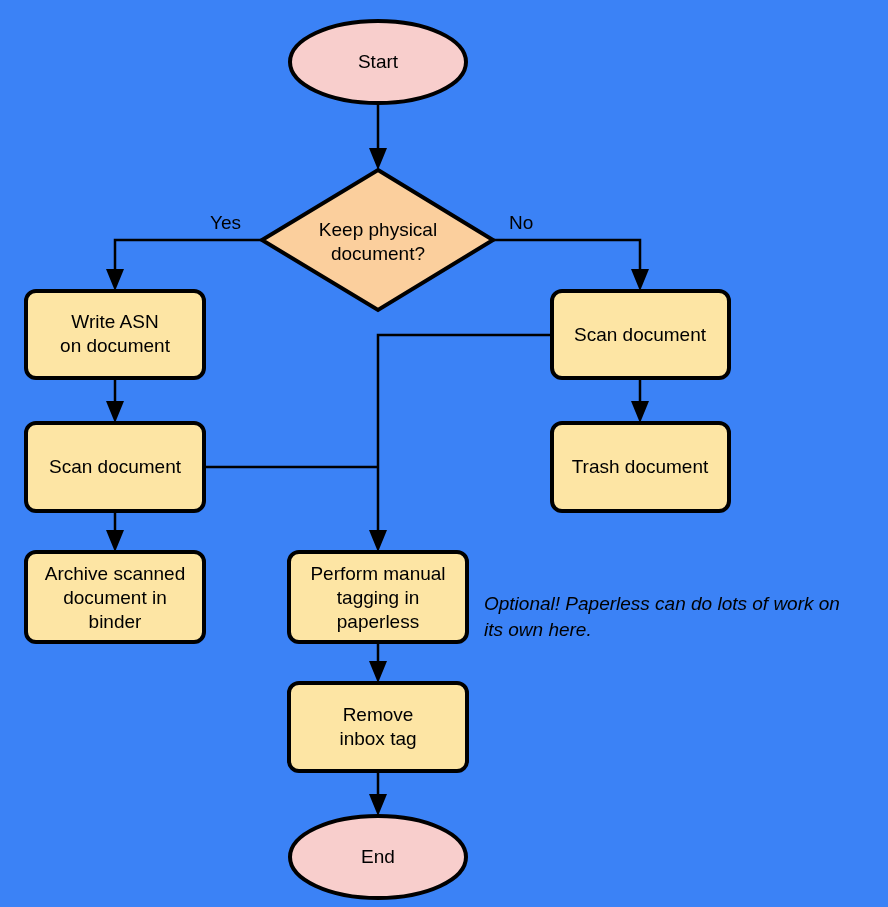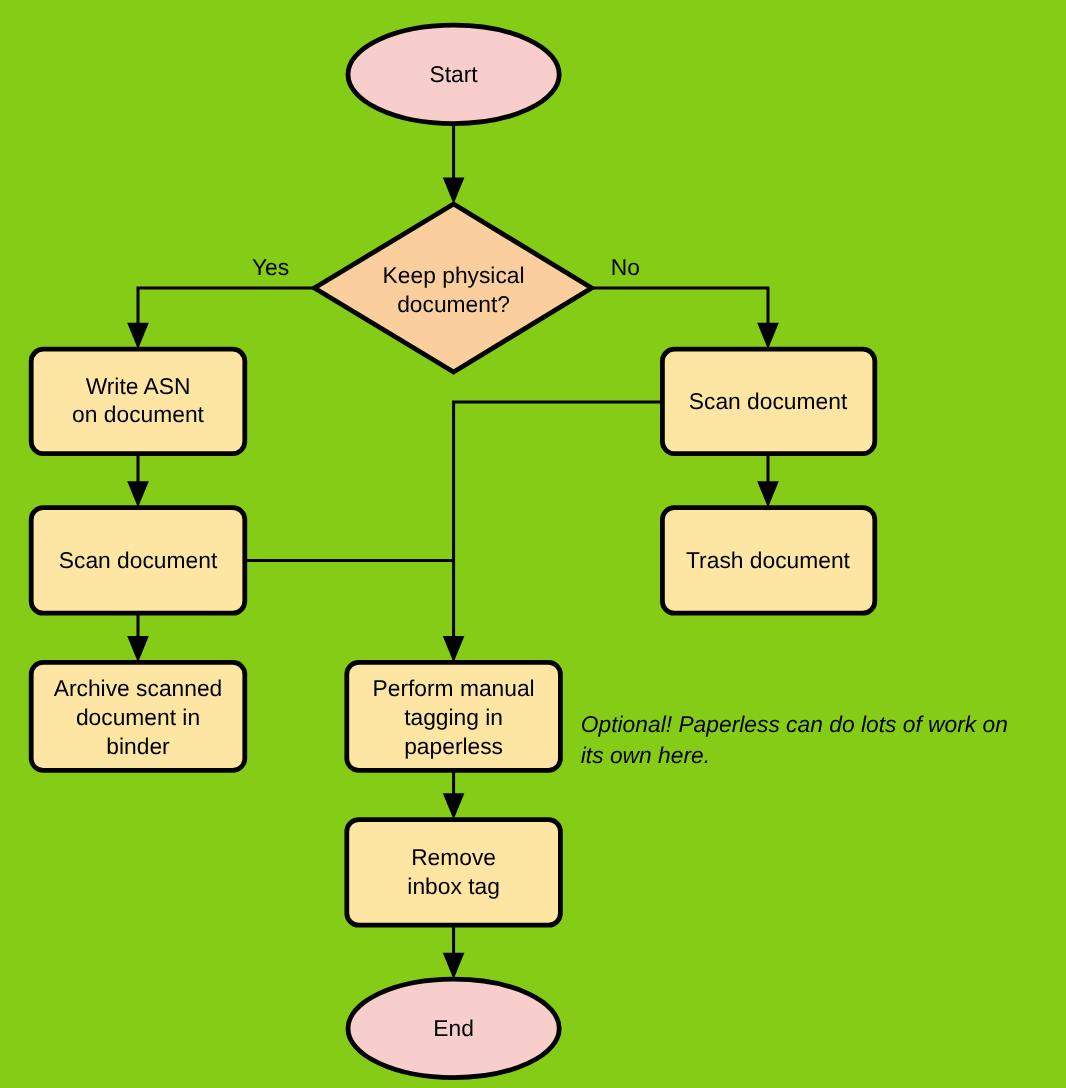--- a/index.html
+++ b/index.html
@@ -8,21 +8,21 @@
     background: #ffffff;
   }
   body {
     font-family: "Liberation Sans", sans-serif;
     color: #000000;
   }
   #canvas {
     position: relative;
     width: 888px;
     height: 907px;
-    background: #84cc16;
+    background: #3b82f6;
     overflow: hidden;
   }
   #flow-svg {
     position: absolute;
     left: 0;
     top: 0;
     width: 888px;
     height: 907px;
   }
   .node-text {

